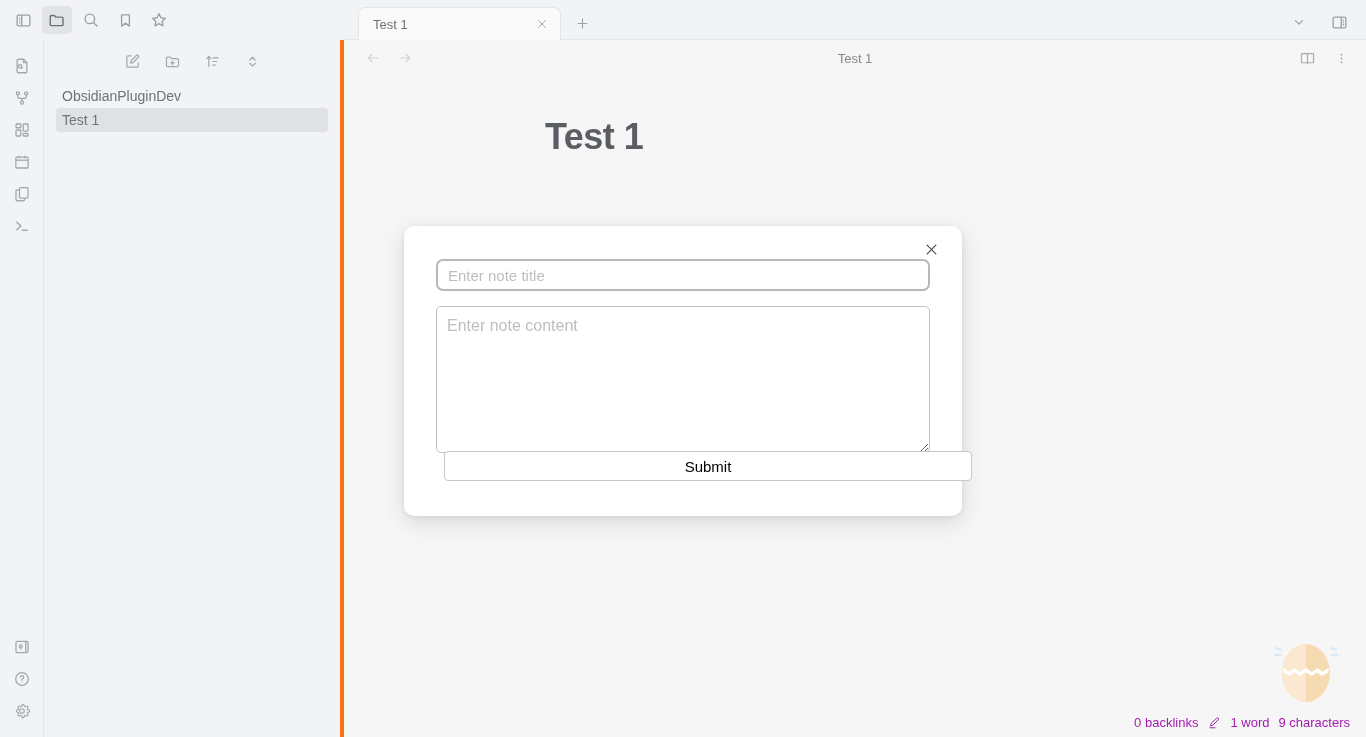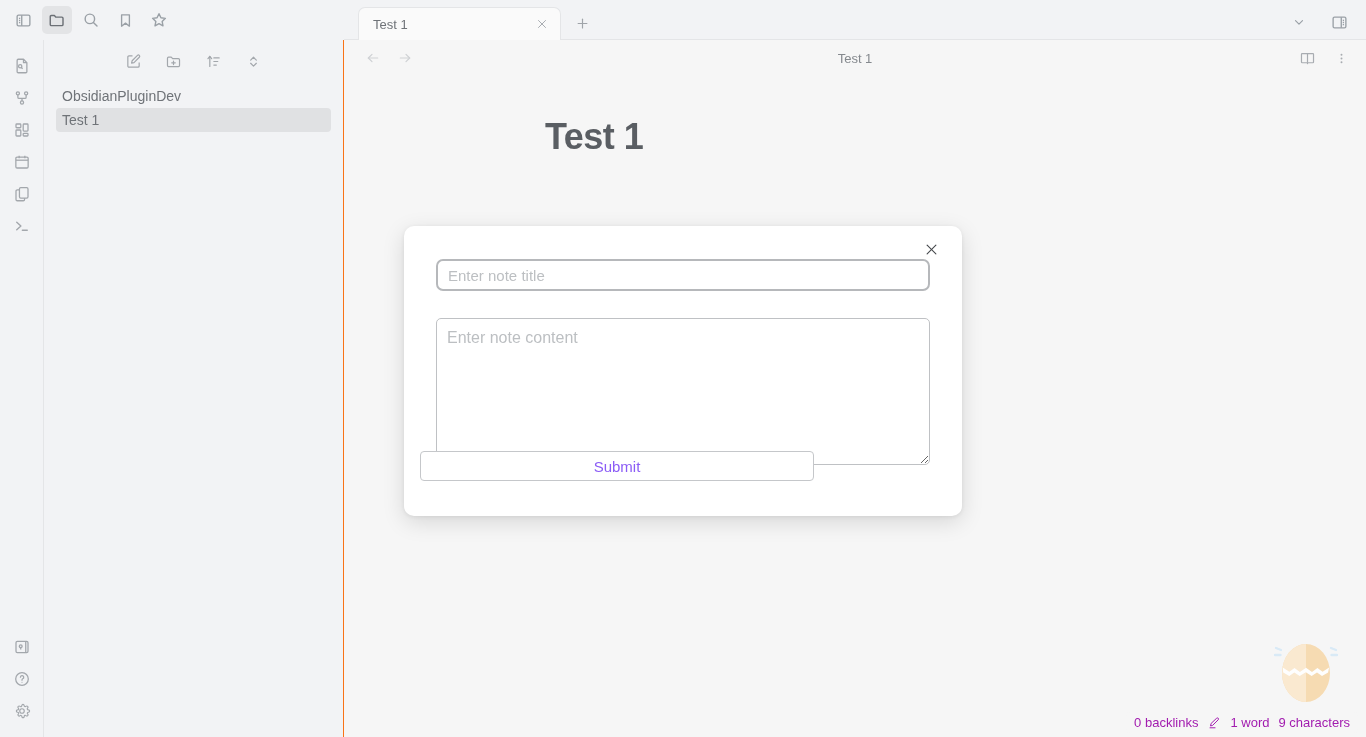--- a/index.html
+++ b/index.html
@@ -68,21 +68,21 @@
     display: flex; align-items: center; justify-content: center;
     color: #a3a7ac; cursor: pointer; border-radius: 5px;
   }
   .ribbon-spacer { flex: 1 1 auto; }
   .ribbon-bottom { padding-bottom: 10px; display: flex; flex-direction: column; align-items: center; }
 
   
   .explorer {
     width: 300px; flex: 0 0 300px;
     background: #f2f3f5;
-    border-right: 1px solid #f97316;
+    border-right: 4px solid #f97316;
     display: flex; flex-direction: column;
   }
   .explorer-nav {
     height: 34px; display: flex; align-items: center; justify-content: center; gap: 16px;
     padding-top: 8px;
   }
   .ebtn { width: 24px; height: 24px; display: flex; align-items: center; justify-content: center; color: #a3a7ac; cursor: pointer; }
   .explorer-tree { padding: 10px 12px 0 12px; }
   .tree-folder {
     font-size: 14px; color: #6f7378; padding: 4px 6px; border-radius: 4px; cursor: pointer;
@@ -166,36 +166,36 @@
     position: absolute; left: 32px; top: 33px;
     width: 494px; height: 32px;
     border: 2px solid #b6b8bb; border-radius: 7px;
     background: #fff; outline: none;
     font-family: "Liberation Sans", sans-serif;
     font-size: 15px; color: #44474b;
     padding: 0 10px;
   }
   .m-input::placeholder { color: #bcbfc2; }
   .m-textarea {
-    position: absolute; left: 32px; top: 92px;
+    position: absolute; left: 32px; top: 80px;
     width: 494px; height: 147px;
     border: 1px solid #bfc1c4; border-radius: 5px;
     background: #fff; outline: none; resize: vertical;
     font-family: "Liberation Sans", sans-serif;
     font-size: 16px; color: #44474b;
     padding: 8px 10px; line-height: 1.35;
   }
   .m-textarea::placeholder { color: #bcbfc2; }
   .m-submit {
-    position: absolute; left: 16px; top: 225px;
-    width: 394px; height: 30px;
+    position: absolute; left: 40px; top: 225px;
+    width: 528px; height: 30px;
     border: 1px solid #c5c7ca; border-radius: 4px;
     background: #fff; cursor: pointer;
     font-family: "Liberation Sans", sans-serif;
-    font-size: 15px; color: #8b5cf6;
+    font-size: 15px; color: #000000;
   }
 </style>
 </head>
 <body>
 
 <div class="app">
 
   <div class="titlebar">
 
     <div class="titlebar-left">

